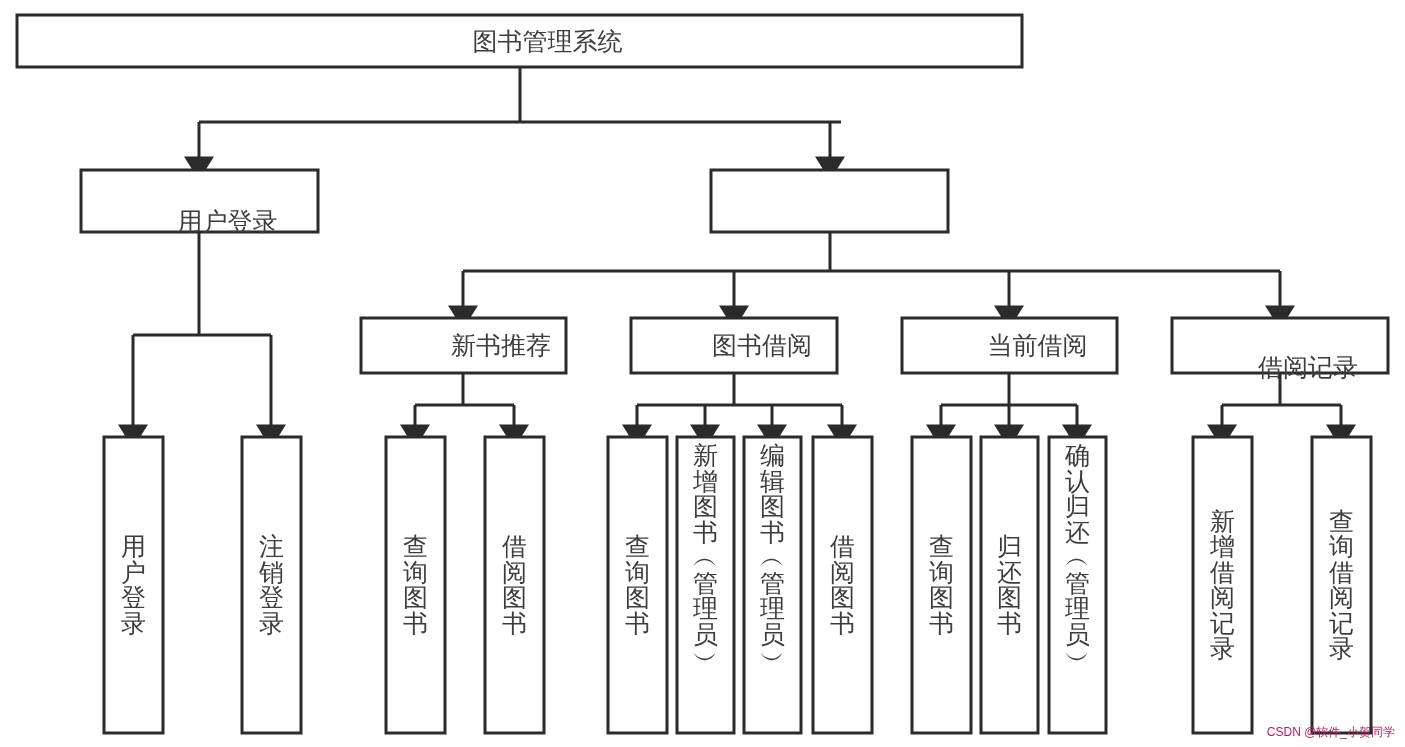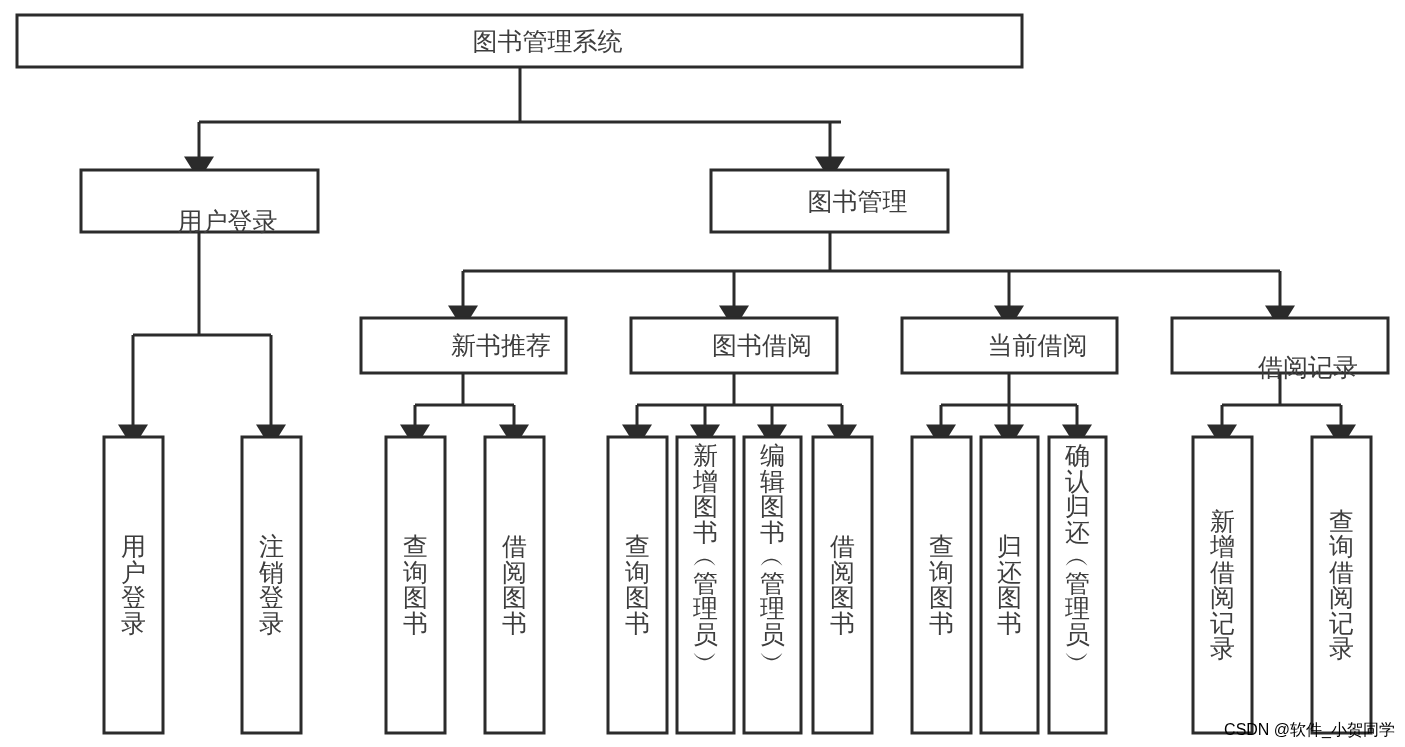--- a/index.html
+++ b/index.html
@@ -63,22 +63,22 @@
   }
   .connector {
     stroke: #2b2b2b;
     stroke-width: 3;
     fill: none;
   }
   .watermark {
     position: absolute;
     right: 10px;
     bottom: 6px;
-    font-size: 16px;
-    color: #000000;
+    font-size: 12px;
+    color: #be185d;
     font-family: "Liberation Sans", "DejaVu Sans", sans-serif;
     white-space: nowrap;
     pointer-events: none;
   }
 </style>
 </head>
 <body>
 
 <div id="diagram-root">
 
@@ -168,21 +168,20 @@
     <rect class="node-rect" x="981" y="437" width="57" height="296"></rect>
     <rect class="node-rect" x="1049" y="437" width="57" height="296"></rect>
 
     <rect class="node-rect" x="1193" y="437" width="59" height="296"></rect>
     <rect class="node-rect" x="1312" y="437" width="59" height="296"></rect>
   </svg>
 
   <div class="htext-lbl" style="left:17px; top:15px; width:1005px; height:52px;">图书管理系统</div>
 
   <div class="htext-lbl" style="left:81px; top:170px; width:237px; height:62px;margin-top:20px;">用户登录</div>
-  <div class="htext-lbl" style="left:711px; top:170px; width:237px; height:62px;">图书管理</div>
 
   <div class="htext-lbl" style="left:361px; top:318px; width:224px; height:55px;">新书推荐</div>
   <div class="htext-lbl" style="left:631px; top:318px; width:206px; height:55px;text-align:right;">图书借阅</div>
   <div class="htext-lbl" style="left:902px; top:318px; width:215px; height:55px;">当前借阅</div>
   <div class="htext-lbl" style="left:1172px; top:318px; width:216px; height:55px;margin-top:22px;">借阅记录</div>
 
   <div class="vtext-col" style="left:104px; top:437px; width:59px; height:296px;">
       <span>用</span>
       <span>户</span>
       <span>登</span>

